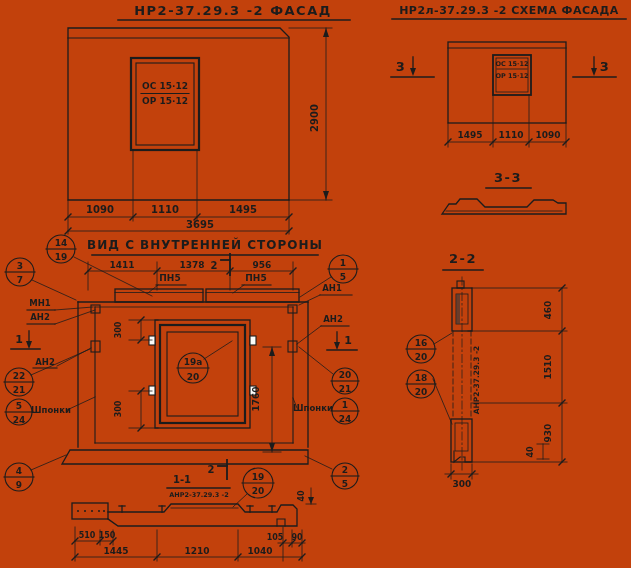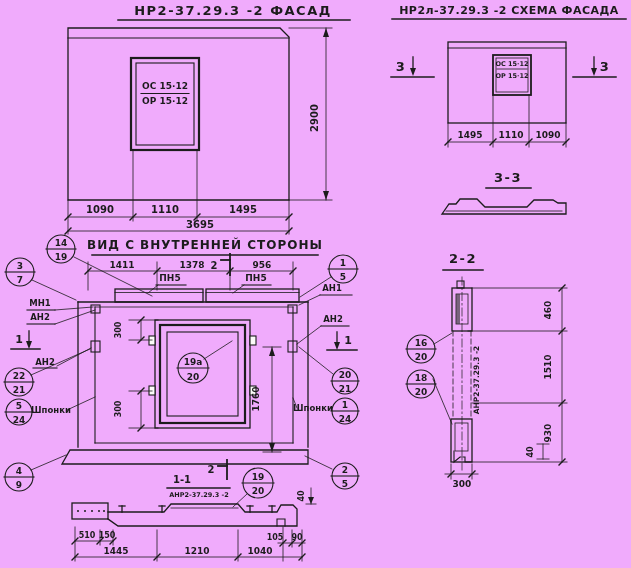--- a/index.html
+++ b/index.html
@@ -1,16 +1,16 @@
 <!DOCTYPE html>
 <html><head>
 <meta charset="utf-8">
 <style>
   html,body{margin:0;padding:0;background:#e8e8e4;}
-  #stage{position:relative;width:631px;height:568px;background:#f0abfc;overflow:hidden;
+  #stage{position:relative;width:631px;height:568px;background:#c2410c;overflow:hidden;
          font-family:"DejaVu Sans",sans-serif;}
   svg{position:absolute;left:0;top:0;}
   svg text{font-family:"DejaVu Sans",sans-serif;font-weight:bold;fill:#1c1c1c;text-anchor:middle;}
   svg line,svg path,svg rect,svg circle,svg polyline{stroke:#1c1c1c;fill:none;stroke-width:1.1;stroke-linecap:square;}
   svg polygon{stroke:none;fill:#1c1c1c;}
   .tt{font-size:13px;letter-spacing:1.5px}
   .ts{font-size:11px;letter-spacing:.5px}
   .tv{font-size:12px;letter-spacing:1px}
   .t11{font-size:11px}
   .d10{font-size:10px}

